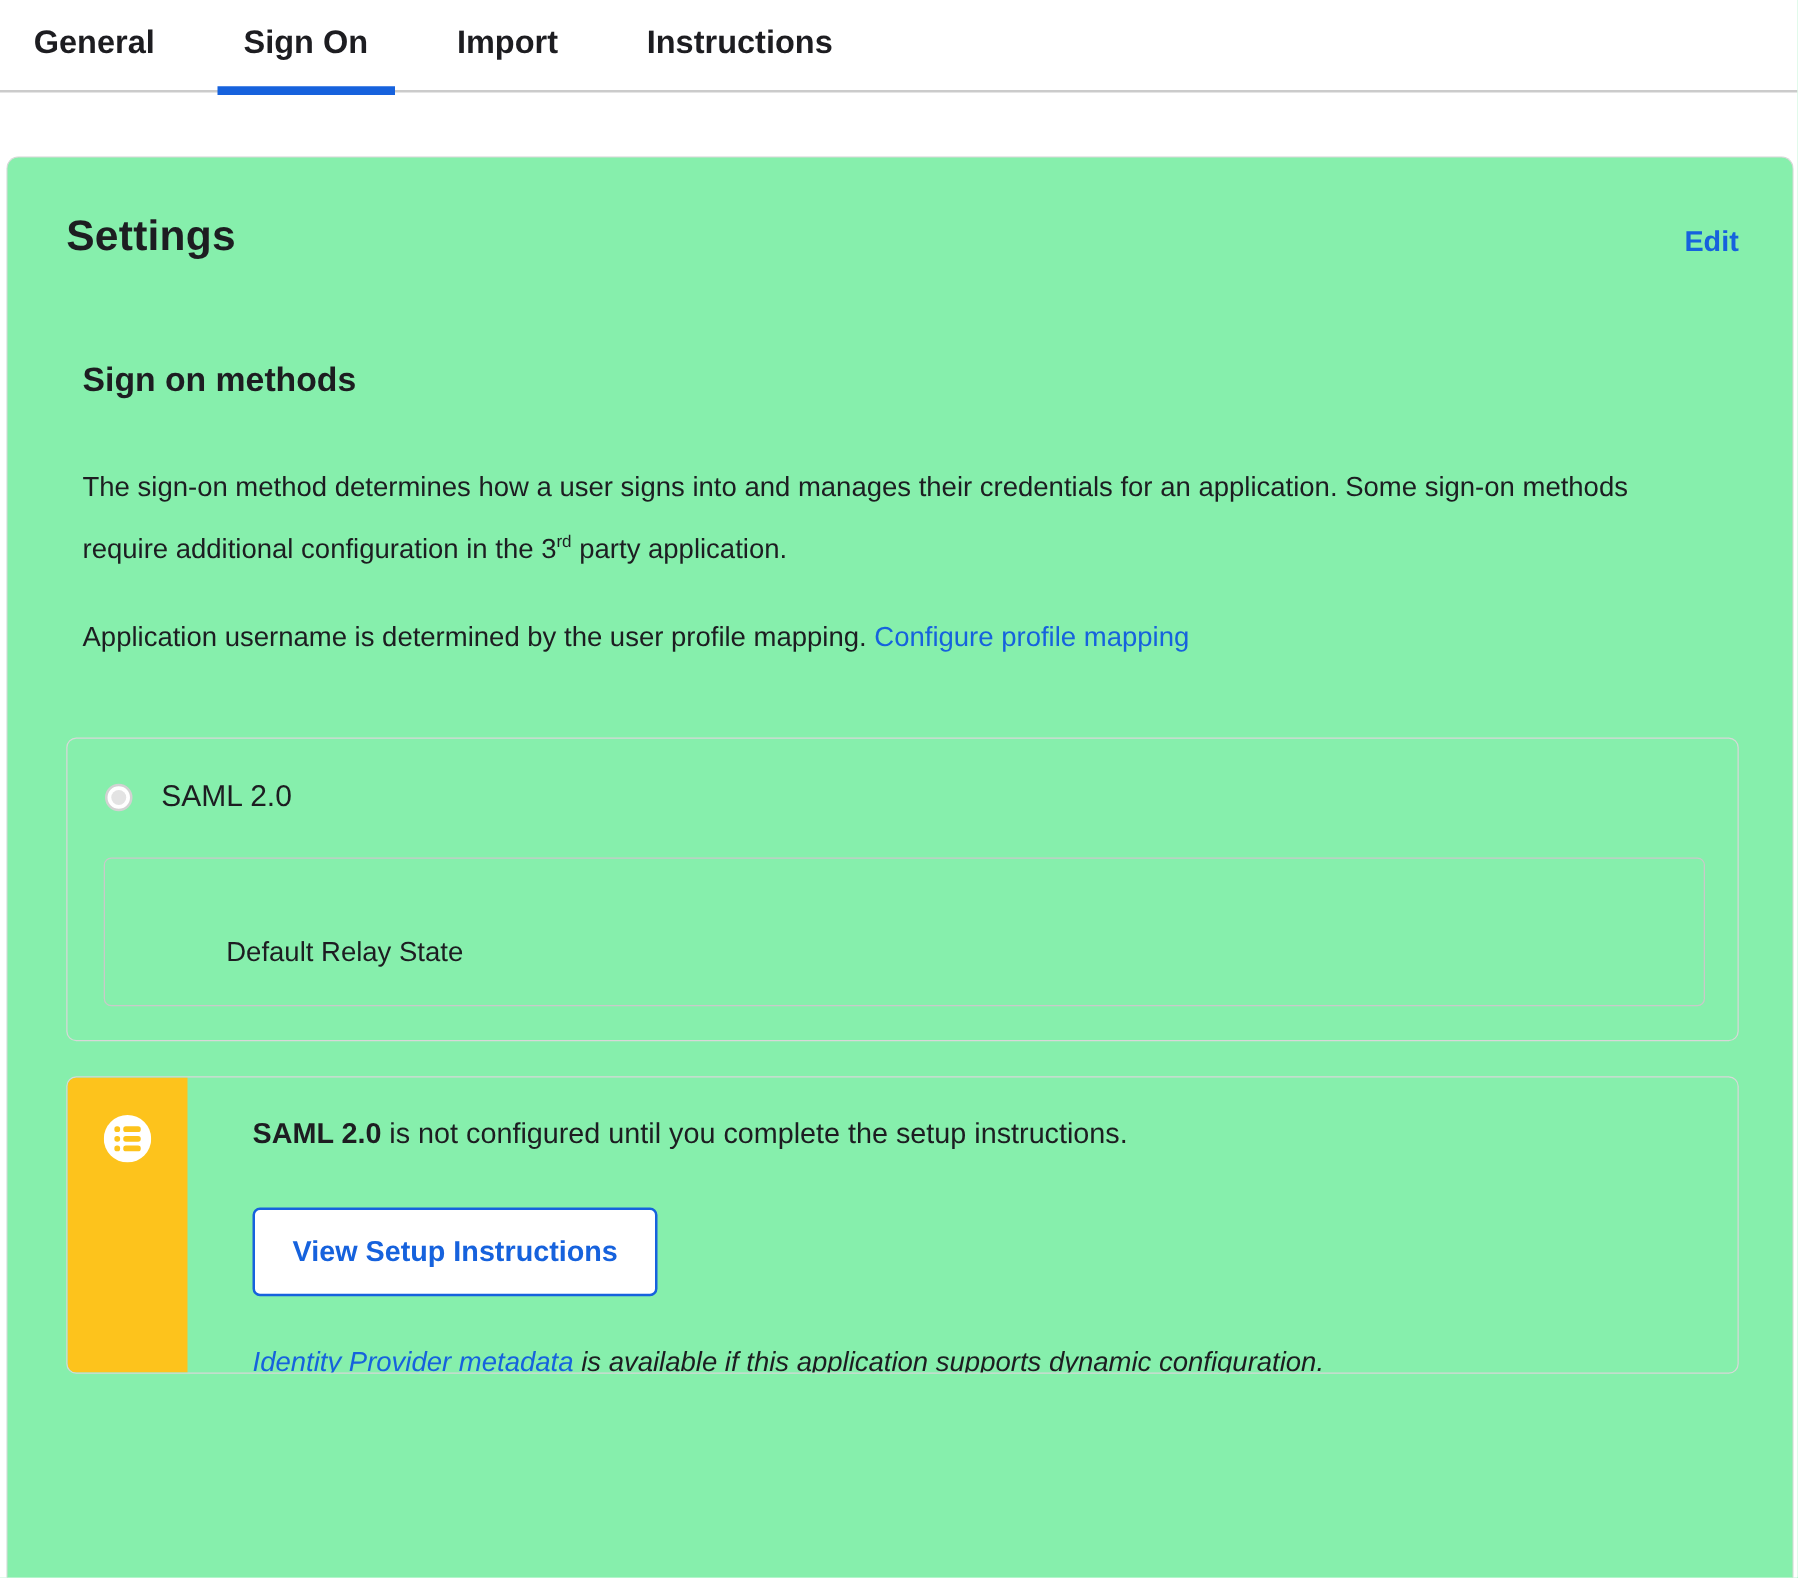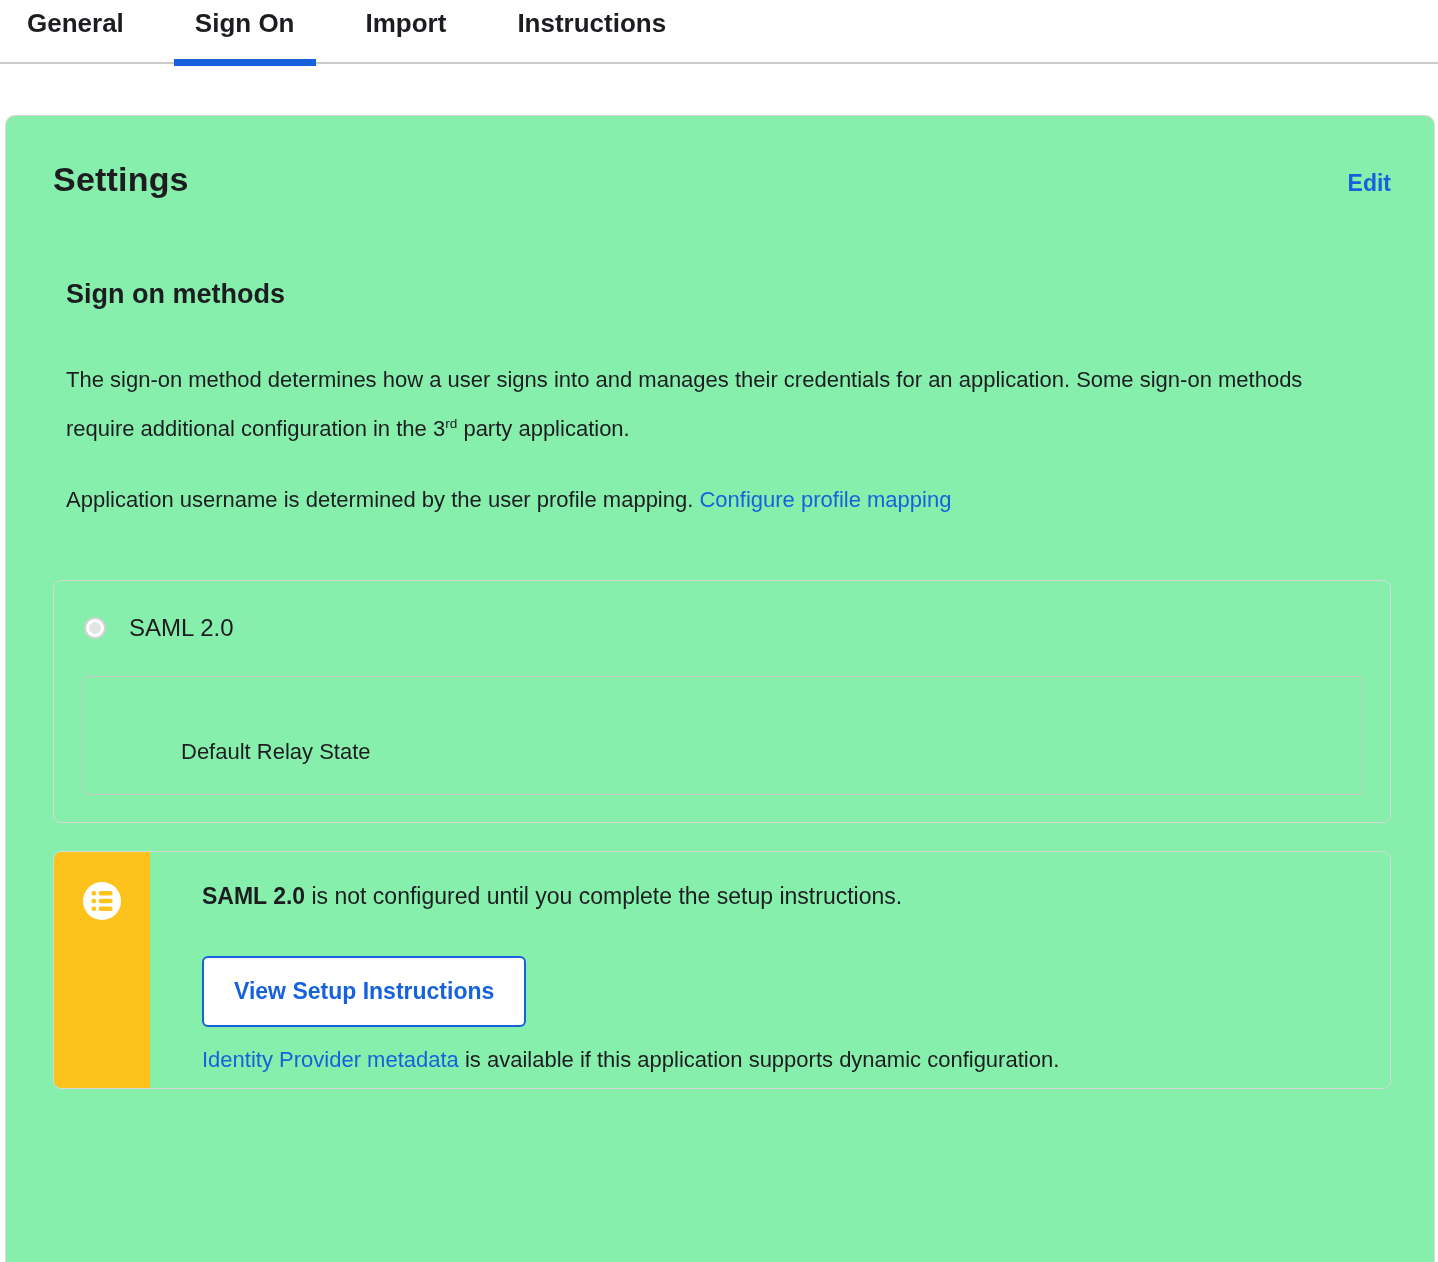--- a/index.html
+++ b/index.html
@@ -17,21 +17,21 @@
     color:var(--text);
   }
   
   .tabbar{
     display:flex; gap:29px; padding-left:6px;
     border-bottom:2px solid #cbcbcb;
   }
   .tab{
     position:relative; cursor:pointer;
     font-size:26px; font-weight:700; color:var(--text);
-    padding:8px 21px 23px;
+    padding:18px 21px 23px;
     white-space:nowrap;
   }
   .tab.active::after{
     content:""; position:absolute; left:0; right:0; bottom:-4px;
     height:7px; background:var(--blue);
   }
   
   .card{
     margin:51px 3px 0 5px;
     height:1148px;
@@ -93,21 +93,21 @@
   .callout-body{padding:30px 40px 0 52px;}
   .callout-text{font-size:23px; line-height:28px;}
   .callout-text strong{font-weight:700;}
   .setup-btn{
     margin-top:46px; display:inline-block; cursor:pointer;
     font-family:"Liberation Sans", sans-serif;
     font-size:23px; font-weight:700; color:var(--blue);
     background:#fff; border:2px solid var(--blue); border-radius:6px;
     padding:20px 30px;
   }
-  .metadata-line{margin-top:20px; font-size:22px;}
+  .metadata-line{margin-top:40px; font-size:22px;font-style:italic;}
 </style>
 </head>
 <body>
 
 <nav class="tabbar">
   <div class="tab">General</div>
   <div class="tab active">Sign On</div>
   <div class="tab">Import</div>
   <div class="tab">Instructions</div>
 </nav>

